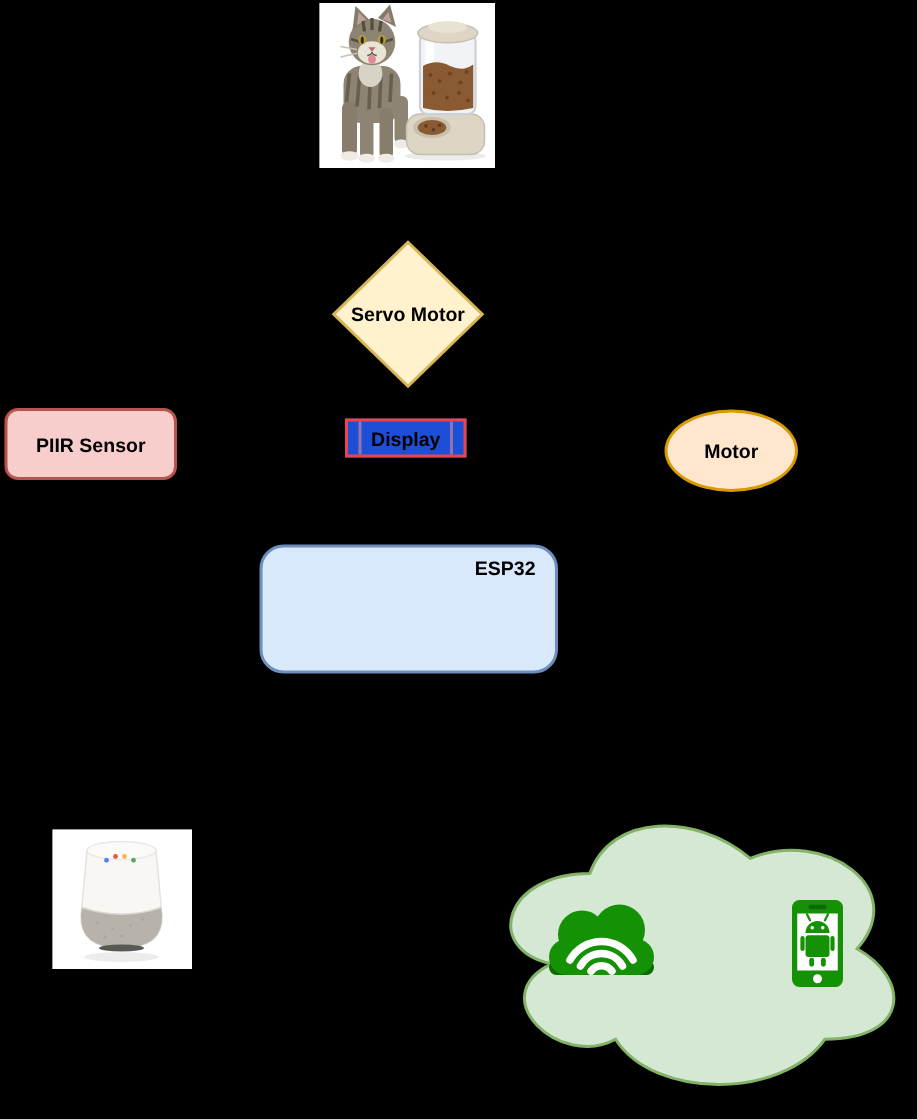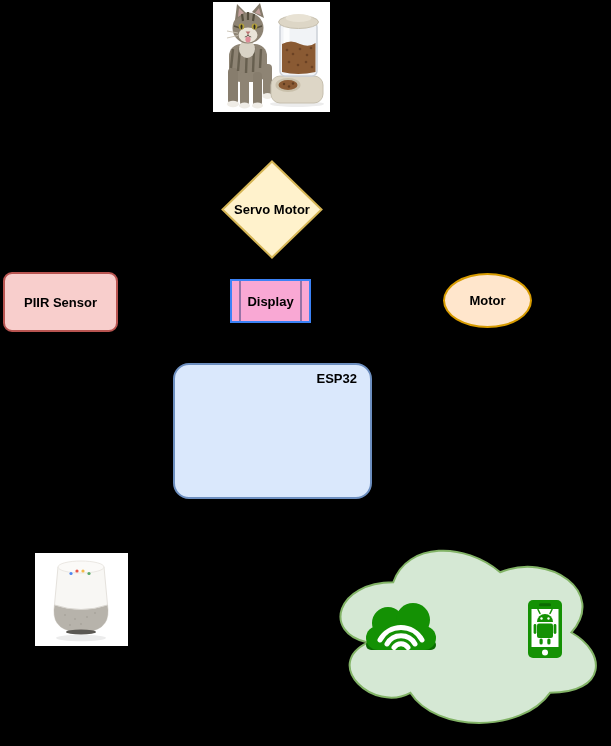--- a/index.html
+++ b/index.html
@@ -9,38 +9,38 @@
     overflow:hidden; font-family:"Liberation Sans", sans-serif;
   }
   .abs { position:absolute; }
   .photo { background:#fff; }
   .node-label {
     position:absolute; inset:0; display:flex; align-items:center; justify-content:center;
     font-weight:bold; font-size:13px; color:#000; text-align:center; pointer-events:none;
   }
   
   .piir {
-    left:3px; top:272px; width:115px; height:60px;
+    left:3px; top:272px; width:115px; height:48px;
     background:#F8CECC; border:2px solid #B85450; border-radius:9px;
   }
   
   .display {
-    left:230px; top:279px; width:81px; height:44px;
-    background:#f9a8d4; border:2px solid #3b82f6;
+    left:230px; top:279px; width:81px; height:26px;
+    background:#1d4ed8; border:2px solid #ef4444;
   }
   .display .vline { position:absolute; top:0; bottom:0; width:2px; background:#9673A6; }
   .display .vline.l { left:7px; } .display .vline.r { right:7px; }
   
   .button {
     left:443px; top:273px; width:89px; height:55px;
     background:#FFE6CC; border:2px solid #D79B00; border-radius:50%;
   }
   
   .esp32 {
-    left:173px; top:363px; width:199px; height:136px;
+    left:173px; top:363px; width:199px; height:86px;
     background:#DAE8FC; border:2px solid #6C8EBF; border-radius:16px;
   }
   .esp32 .corner-label {
     position:absolute; top:6px; right:13px; font-weight:bold; font-size:13px; color:#000;
   }
   
   .servo { left:221px; top:160px; width:102px; height:99px; }
   .cloud-wrap { left:320px; top:530px; width:289px; height:205px; }
   .cat-photo { left:213px; top:2px; width:117px; height:110px; }
   .ghome-photo { left:35px; top:553px; width:93px; height:93px; }

